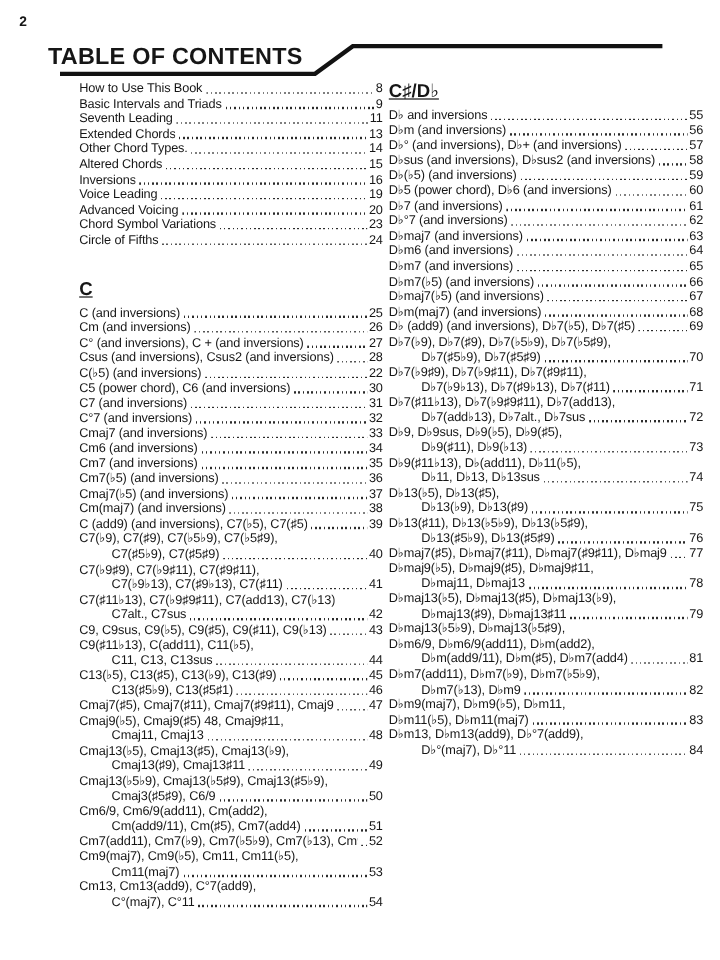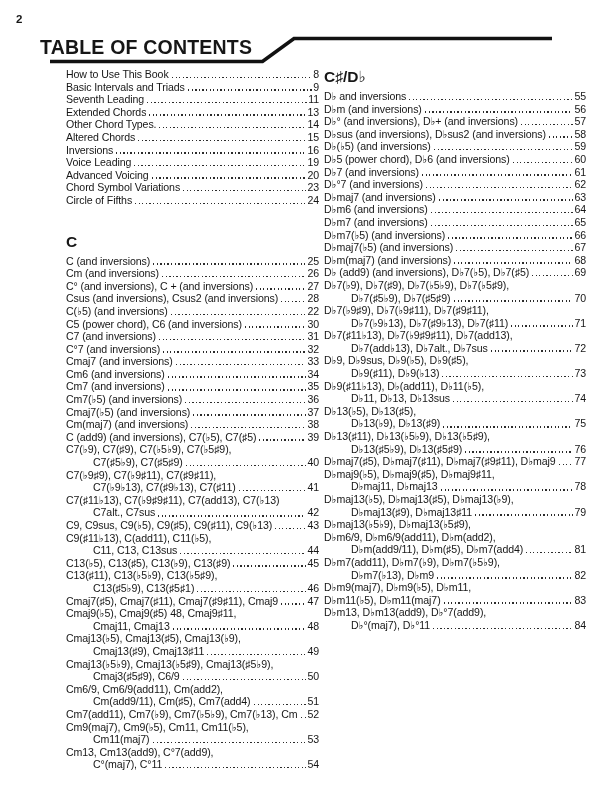--- a/index.html
+++ b/index.html
@@ -10,21 +10,21 @@
   }
   .pagenum{position:absolute;left:16px;top:13px;font-size:11.5px;font-weight:bold;}
   .title{
     position:absolute;left:40px;top:36px;font-size:19.5px;font-weight:bold;
     letter-spacing:0.2px;white-space:nowrap;
   }
   .banner{position:absolute;left:0;top:0;width:600px;height:70px;}
   .cols{position:absolute;left:66px;top:68px;display:flex;}
   .colL{width:253px;margin-right:5px;}
   .colR{width:262px;}
-  .sect-head{font-size:15.5px;font-weight:bold;margin:0 0 5px 0;line-height:17px;letter-spacing:0;}
+  .sect-head{font-size:15.5px;font-weight:bold;margin:0 0 5px 0;line-height:17px;letter-spacing:0;text-decoration:underline;}
   .gap{height:26px;}
   .line{
     display:flex;align-items:baseline;font-size:10.6px;line-height:12.6px;
     letter-spacing:-0.1px;white-space:nowrap;
   }
   .line.wrap{padding-left:27px;}
   .txt{flex:0 1 auto;overflow:hidden;}
   .dots{
     flex:1 1 auto;min-width:5px;align-self:flex-end;height:1.5px;margin:0 1px 2.5px 3px;
     background-image:repeating-linear-gradient(to right,#2b2b2b 0 1.3px,transparent 1.3px 3.6px);
@@ -281,23 +281,20 @@
             </div>
           </div>
           <div class="entry">
             <div class="line">
               <span class="txt">C13(♭5), C13(♯5), C13(♭9), C13(♯9)</span>
               <span class="dots"></span>
               <span class="pg">45</span>
             </div>
           </div>
           <div class="entry">
-            <div class="line">
-              <span class="txt">C13(♯11), C13(♭5♭9), C13(♭5♯9),</span>
-            </div>
             <div class="line wrap">
               <span class="txt">C13(♯5♭9), C13(♯5♯1)</span>
               <span class="dots"></span>
               <span class="pg">46</span>
             </div>
           </div>
           <div class="entry">
             <div class="line">
               <span class="txt">Cmaj7(♯5), Cmaj7(♯11), Cmaj7(♯9♯11), Cmaj9</span>
               <span class="dots"></span>

